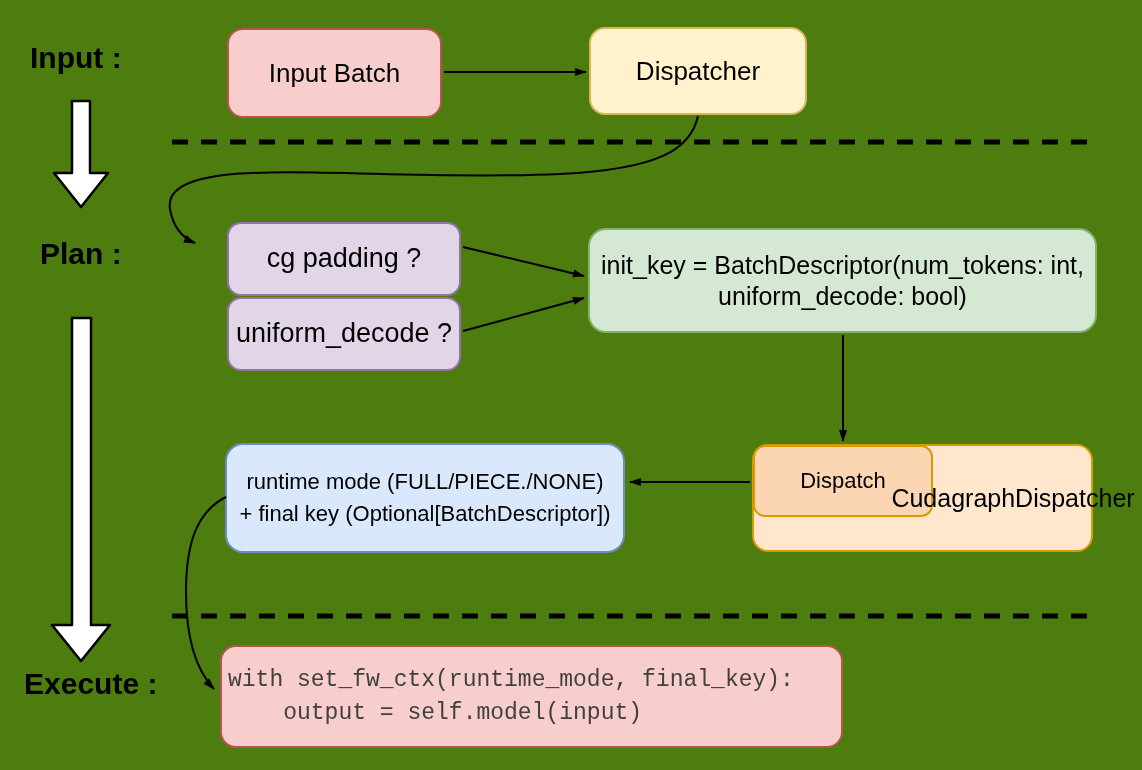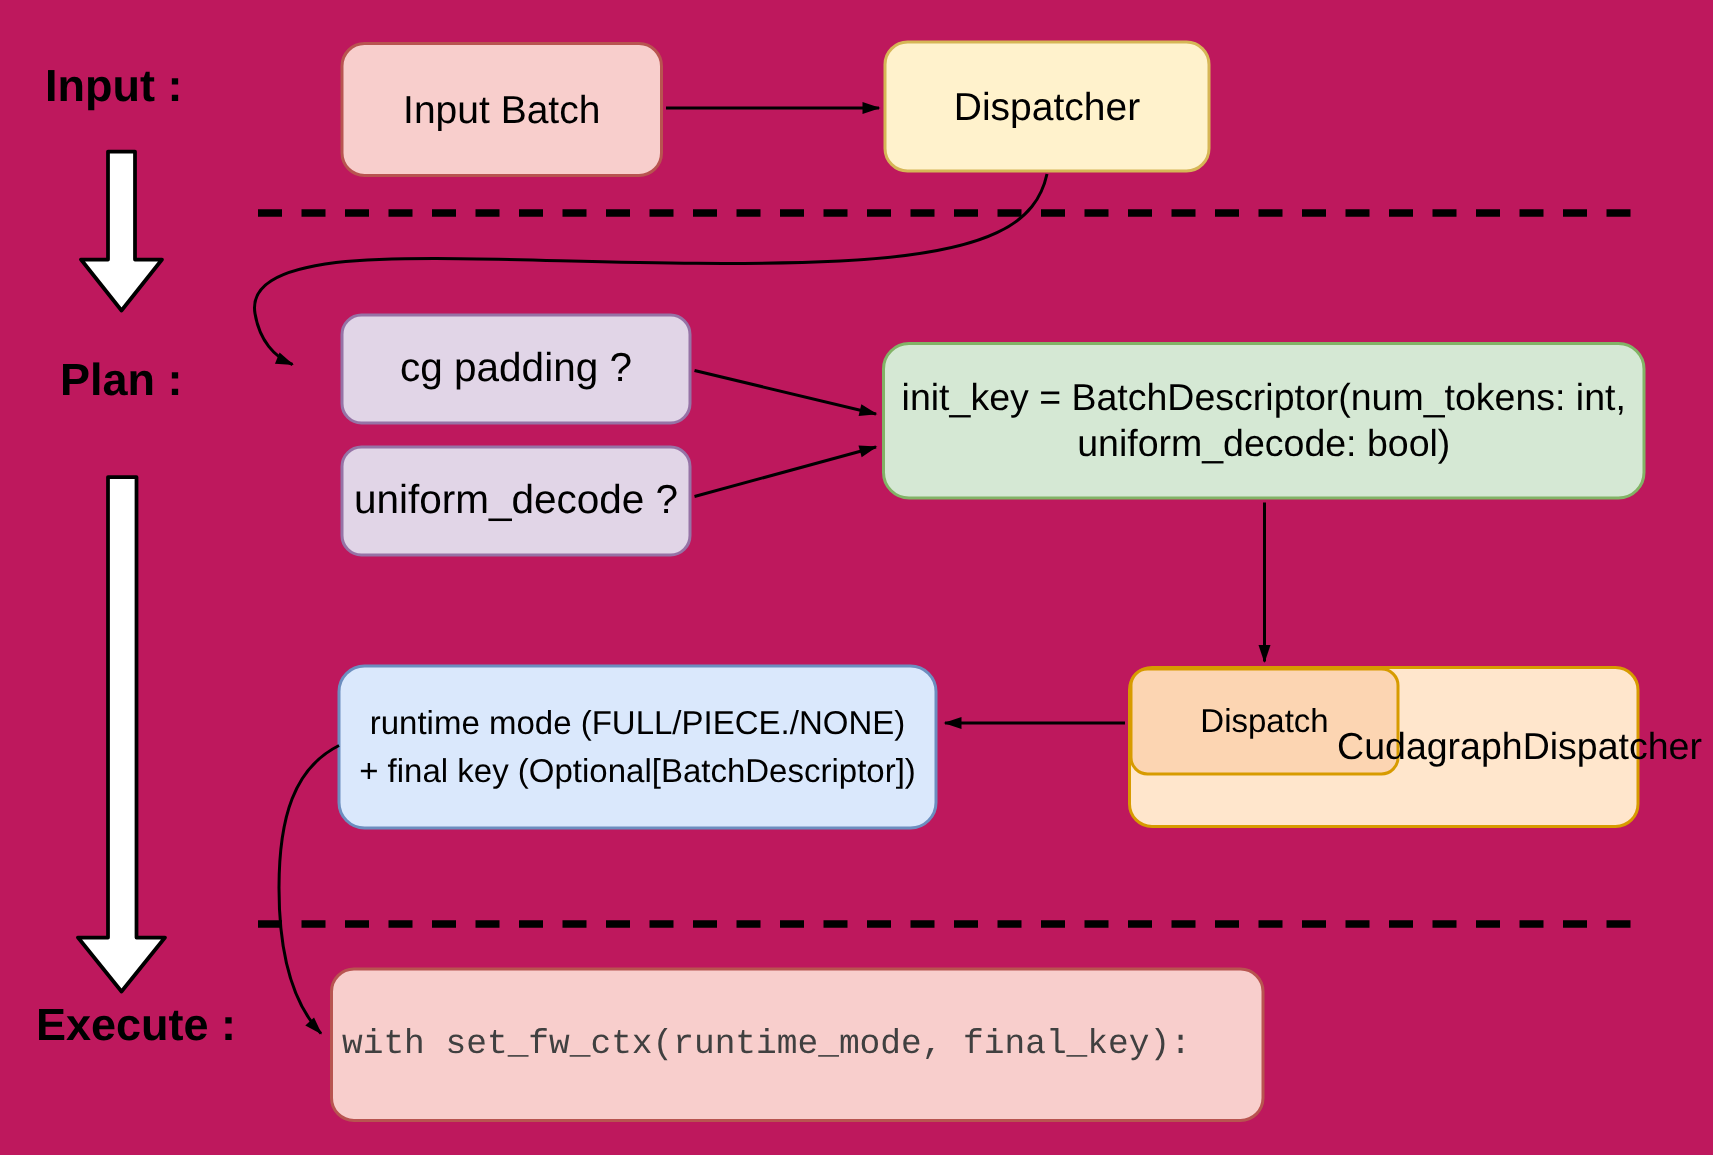--- a/index.html
+++ b/index.html
@@ -1,20 +1,20 @@
 <!DOCTYPE html>
 <html style="--red-fill: #f8cecc; --red-stroke: #b85450; --yellow-fill: #fff2cc; --yellow-stroke: #d6b656; --purple-fill: #e1d5e7; --purple-stroke: #9673a6; --green-fill: #d5e8d4; --green-stroke: #82b366; --blue-fill: #dae8fc; --blue-stroke: #6c8ebf; --orange-fill: #ffe6cc; --orange-inner-fill: #fcd5b2; --orange-stroke: #d79b00; --line-color: #000000; --code-text: #404040;"><head>
 <meta charset="utf-8">
 <style>
   html, body { margin: 0; padding: 0; background: #ffffff; }
   #canvas {
     position: relative;
     width: 1142px;
     height: 770px;
-    background: #be185d;
+    background: #4d7c0f;
     overflow: hidden;
     font-family: "Liberation Sans", sans-serif;
   }
   .stage-label {
     position: absolute;
     font-weight: bold;
     font-size: 30px;
     color: #000000;
     white-space: nowrap;
   }
@@ -38,21 +38,21 @@
     left: 227px; top: 28px; width: 215px; height: 90px;
     border-radius: 16px; background: var(--red-fill); border-color: var(--red-stroke);
     font-size: 26px;
   }
   #node-preprocess {
     left: 589px; top: 27px; width: 218px; height: 88px;
     border-radius: 16px; background: var(--yellow-fill); border-color: var(--yellow-stroke);
     font-size: 26px;
   }
   #node-cg-padding {
-    left: 227px; top: 209px; width: 234px; height: 74px;
+    left: 227px; top: 222px; width: 234px; height: 74px;
     border-radius: 14px; background: var(--purple-fill); border-color: var(--purple-stroke);
     font-size: 27px;
   }
   #node-uniform-decode {
     left: 227px; top: 297px; width: 234px; height: 74px;
     border-radius: 14px; background: var(--purple-fill); border-color: var(--purple-stroke);
     font-size: 27px;
   }
   #node-init-key {
     left: 588px; top: 228px; width: 509px; height: 105px;
@@ -133,20 +133,21 @@
     <span>Dispatcher</span>
   </div>
 
   <div class="node" id="node-runtime-mode">
     <span>runtime mode (FULL/PIECE./NONE)</span>
     <span>+ final key (Optional[BatchDescriptor])</span>
   </div>
 
   <div class="node" id="node-execute-code">
     <span class="pre-line">with set_fw_ctx(runtime_mode, final_key):</span>
+    <span class="pre-line">    output = self.model(input)</span>
   </div>
 
   <svg id="arrow-layer" viewBox="0 0 1142 770" xmlns="http://www.w3.org/2000/svg">
     <defs>
       <marker id="arrowhead" markerWidth="14" markerHeight="12" refX="12" refY="5" orient="auto" markerUnits="userSpaceOnUse">
         <path d="M1,1 L13,5 L1,9 Z" fill="#000000"></path>
       </marker>
     </defs>
 
     <line x1="172" y1="142" x2="1095" y2="142" stroke="#000000" stroke-width="5" stroke-dasharray="16 13"></line>

